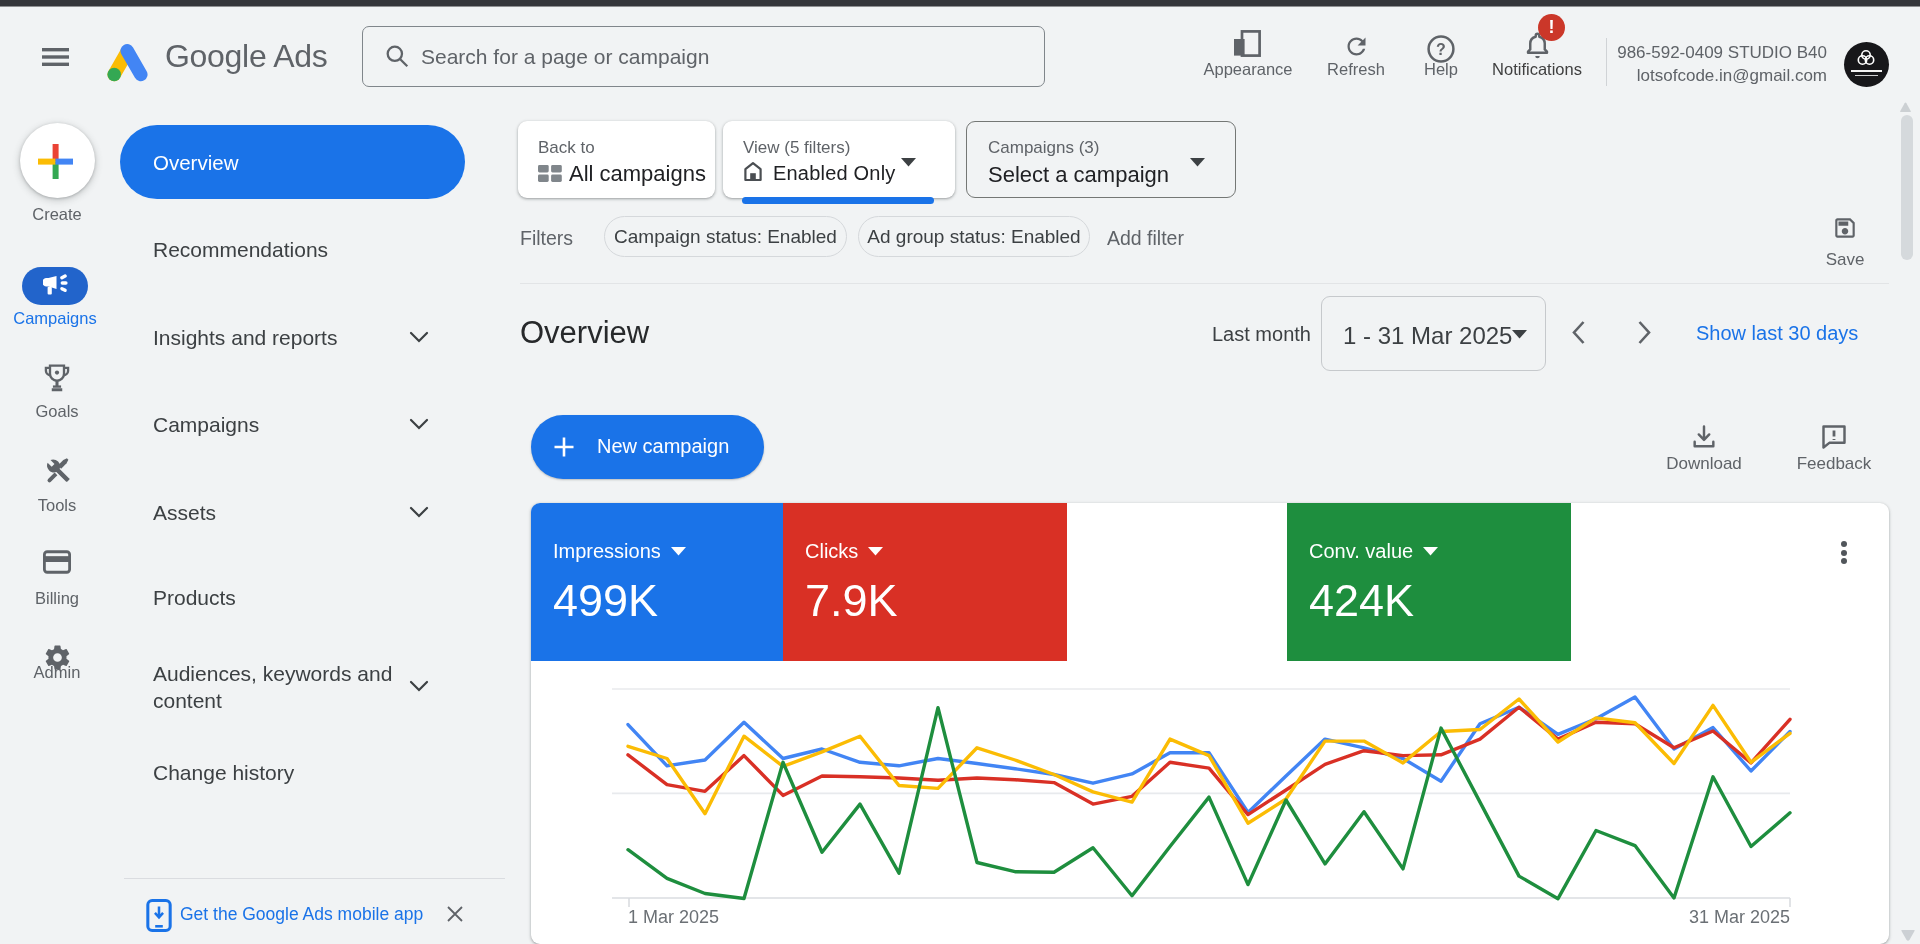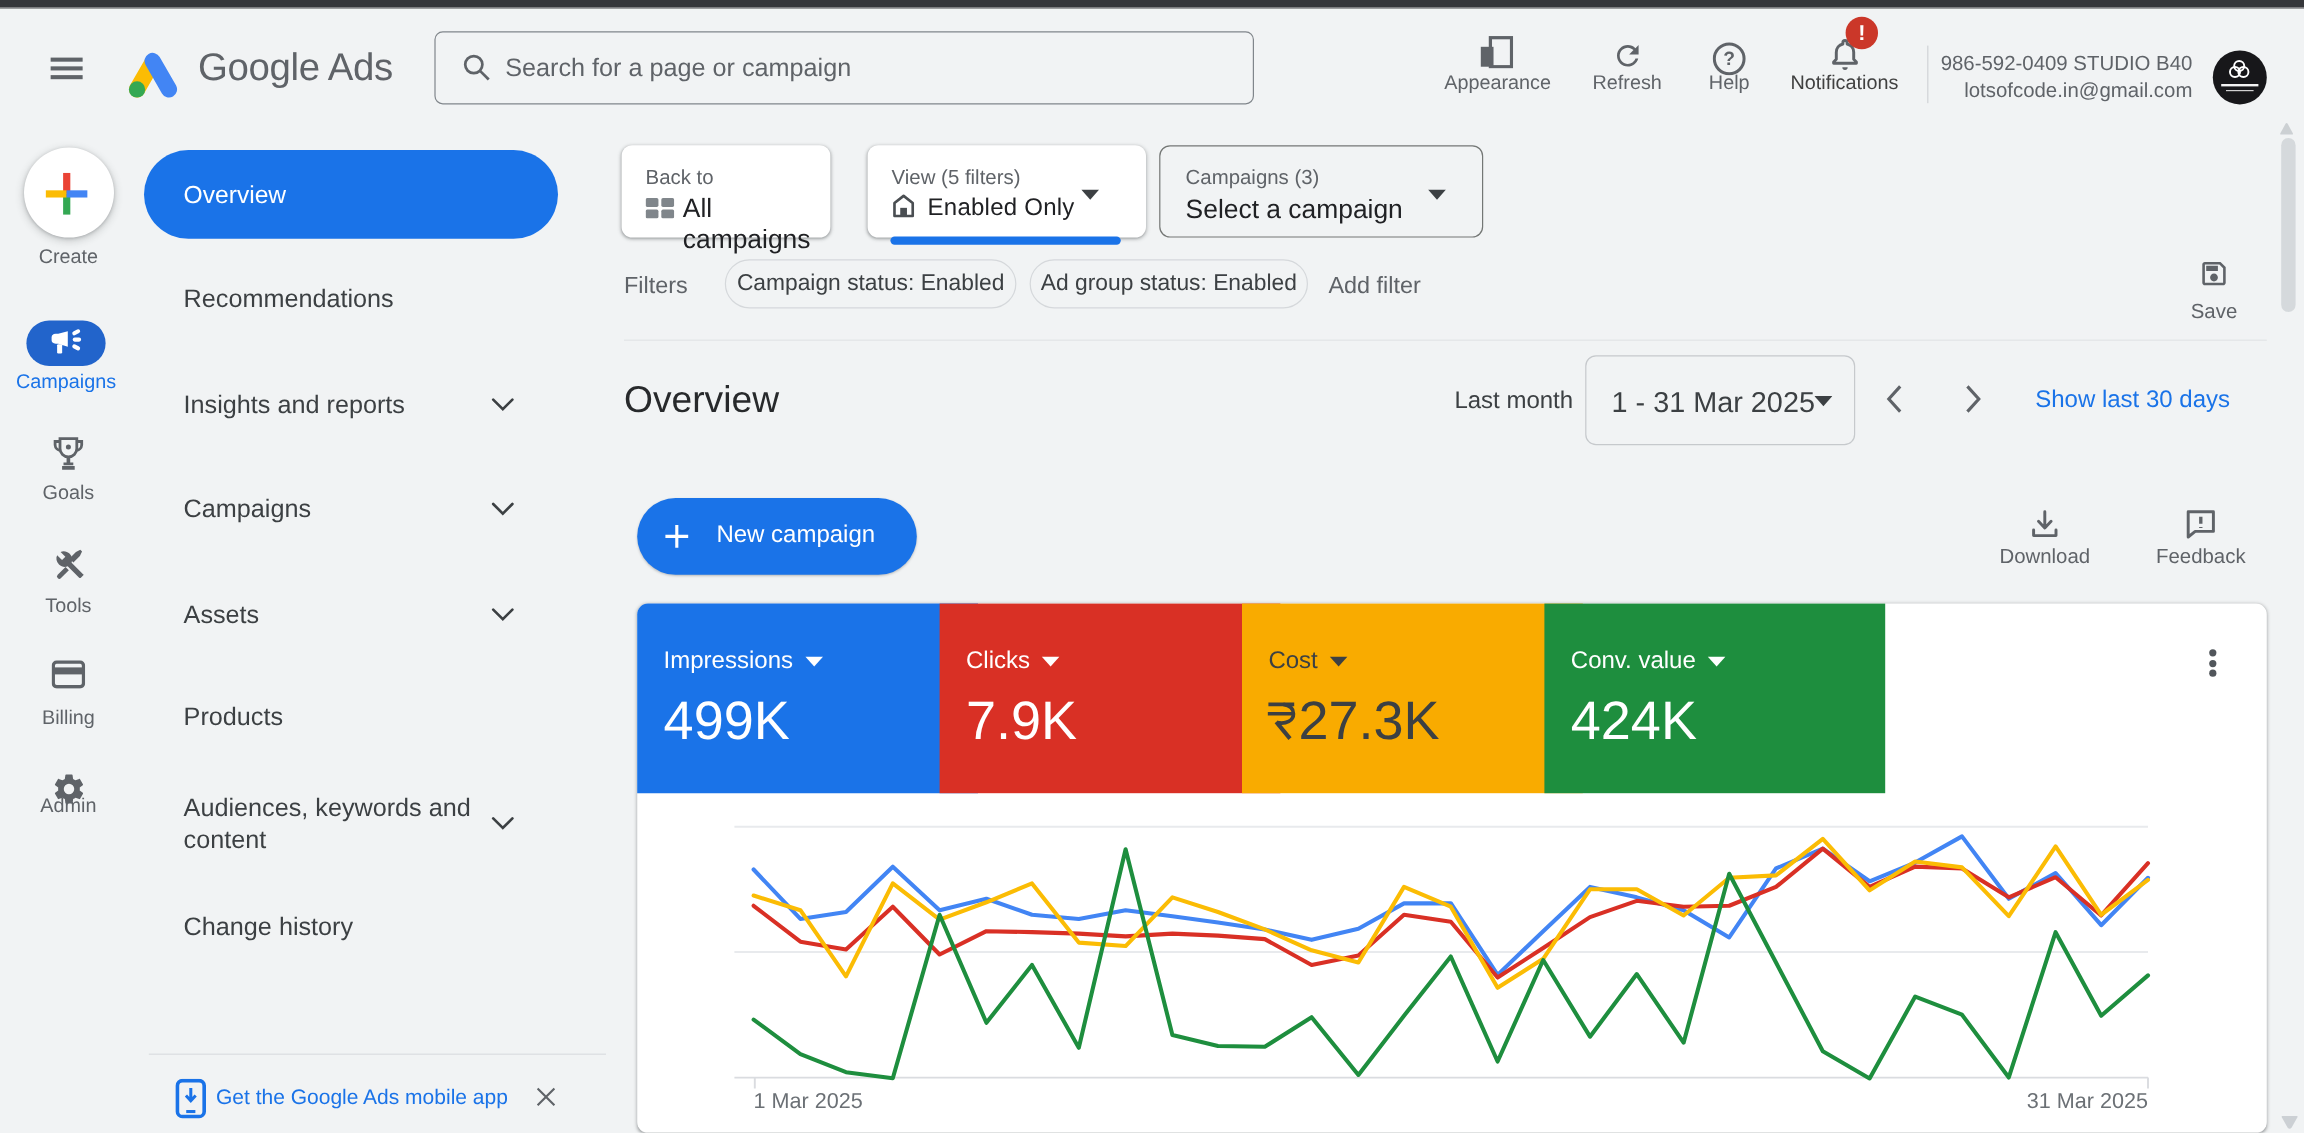--- a/index.html
+++ b/index.html
@@ -177,21 +177,21 @@
       </g>
   <g id="tridnw">
         <path d="M0 0 h15 l-7.5 8.5 z" fill="#fff"></path>
       </g>
 </defs>
   </svg>
 
 
 <div class="abs" id="main" style="left:505px;top:115px;width:1400px;height:829px;">
 
-  <div class="abs card" style="left:13px;top:6px;width:174px;height:77px;">
+  <div class="abs card" style="left:13px;top:6px;width:197px;height:77px;">
     <div class="abs lbl" style="left:20px;top:17px;">Back to</div>
     <svg class="abs" style="left:20px;top:44px;" width="24" height="17" viewBox="0 0 24 17" fill="#80868b">
       <rect x="0" y="0" width="10.7" height="7.4" rx="1.4"></rect>
         <rect x="13.1" y="0" width="10.7" height="7.4" rx="1.4"></rect>
       <rect x="0" y="9.6" width="10.7" height="7.4" rx="1.4"></rect>
         <rect x="13.1" y="9.6" width="10.7" height="7.4" rx="1.4"></rect>
     </svg>
     <div class="abs big" style="left:51px;top:40px;">All campaigns</div>
   </div>
   <div class="abs card" style="left:218px;top:6px;width:232px;height:77px;">
@@ -262,32 +262,20 @@
     <div class="abs tlab">Impressions <svg width="15" height="9" viewBox="0 0 15 9">
           <use href="#tridnw"></use>
         </svg></div>
     <div class="abs tval">499K</div>
   </div>
   <div class="abs tile" style="left:278px;top:388px;background:#d93025;">
     <div class="abs tlab">Clicks <svg width="15" height="9" viewBox="0 0 15 9">
           <use href="#tridnw"></use>
         </svg></div>
     <div class="abs tval">7.9K</div>
-  </div>
-  <div class="abs tile" style="left:530px;top:388px;background:#f9ab00;">
-    <div class="abs tlab" style="color:#3c4043;">Cost <svg width="15" height="9" viewBox="0 0 15 9">
-          <use href="#tridn"></use>
-        </svg></div>
-    <svg class="abs" style="left:21px;top:82px;" width="24" height="32" viewBox="0 0 24 32" fill="none" stroke="#3c4043">
-      <path d="M1 2 H22.5" stroke-width="3"></path>
-      <path d="M0.5 9.8 H22.5" stroke-width="3"></path>
-      <path d="M13.5 2 C19.5 2.8 21.8 5.5 21.9 9.8 C22 15.5 15.8 18.7 8.3 17.2" stroke-width="3"></path>
-      <path d="M7.5 16.6 L19 30.5" stroke-width="3.4"></path>
-    </svg>
-    <div class="abs tval" style="color:#3c4043;left:47px;">27.3K</div>
   </div>
   <div class="abs tile" style="left:782px;top:388px;background:#1e8e3e;">
     <div class="abs tlab">Conv. value <svg width="15" height="9" viewBox="0 0 15 9">
           <use href="#tridnw"></use>
         </svg></div>
     <div class="abs tval">424K</div>
   </div>
 
   <div class="abs dot" style="left:1336px;top:426px;"></div>
   <div class="abs dot" style="left:1336px;top:434.6px;"></div>

